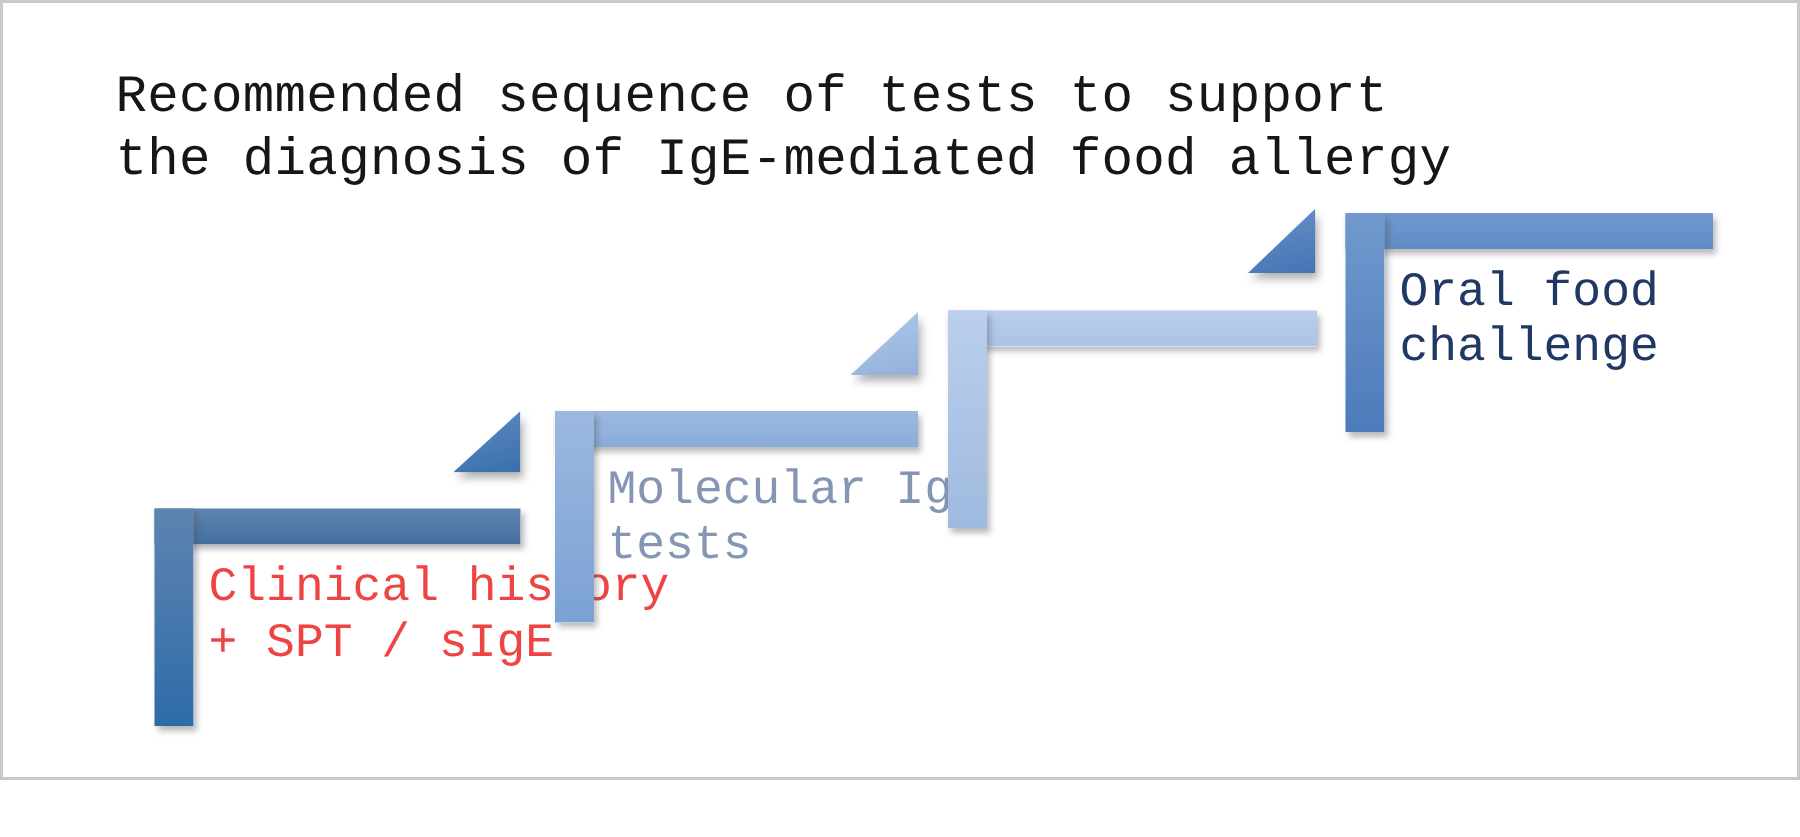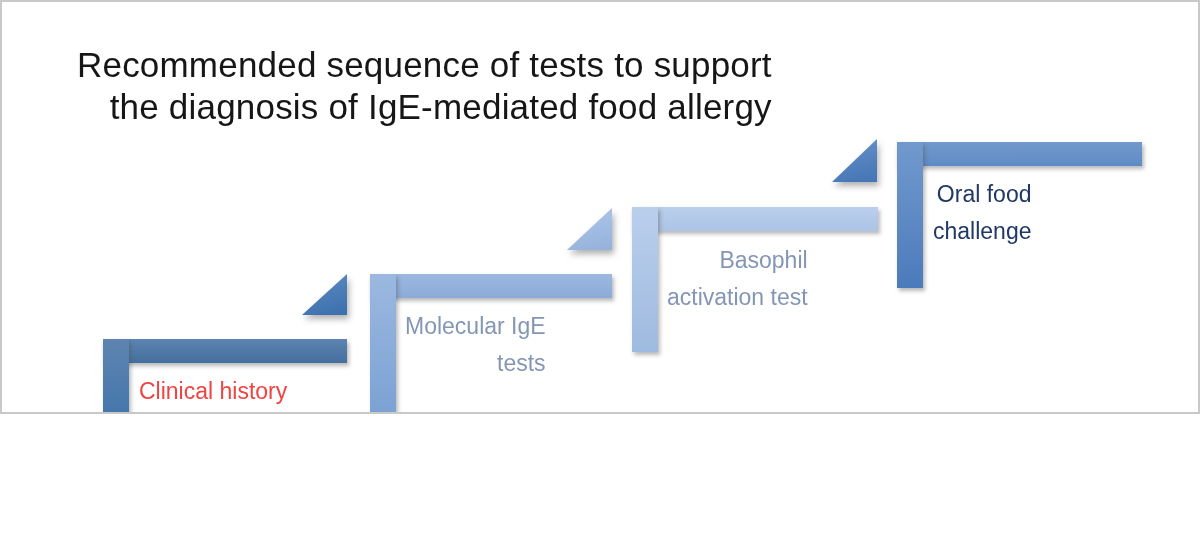--- a/index.html
+++ b/index.html
@@ -1,25 +1,24 @@
 <!DOCTYPE html>
 <html><head>
 <meta charset="utf-8">
 <style>
   html, body { margin: 0; padding: 0; background: #ffffff; }
   .canvas {
     position: relative;
     width: 1200px;
-    height: 414px;
+    height: 520px;
     box-sizing: border-box;
     background: #ffffff;
     border: 2px solid #c9c9c9;
-    font-family: Liberation Sans, sans-serif;
+    font-family: Liberation Mono, monospace;
     overflow: hidden;
-    text-align: right;
   }
 
   .title {
     position: absolute;
     left: 75px;
     top: 42px;
     font-size: 35px;
     line-height: 42px;
     letter-spacing: 0.2px;
     white-space: pre-line;
@@ -44,21 +43,21 @@
     box-shadow: 2px 3px 4px rgba(80, 80, 80, 0.40);
   }
 
   .step1 { left: 101px; top: 337px; width: 244px; height: 145px; }
   .step2 { left: 368px; top: 272px; width: 242px; height: 141px; }
   .step3 { left: 630px; top: 205px; width: 246px; height: 145px; }
   .step4 { left: 895px; top: 140px; width: 245px; height: 146px; }
 
   .label {
     position: absolute;
-    font-size: 23px;
+    font-size: 32px;
     line-height: 37px;
     white-space: pre-line;
   }
   .label1 { left: 137px; top: 371px; }
   .label2 { left: 403px; top: 306px; }
   .label3 { left: 665px; top: 240px; }
   .label4 { left: 931px; top: 174px; }
 
   
   .tri {
@@ -103,22 +102,20 @@
 tests</div>
 
   <div class="tri tri2" style="--t1: #b0c8ea; --t2: #93b1db;">
     <span class="fill"></span>
   </div>
 
   <div class="step step3" style="--c1: #bacfec; --c2: #abc3e6; --c3: #9fbae0;">
     <div class="h-bar"></div>
     <div class="v-bar"></div>
   </div>
-  <div class="label label3" style="color: rgb(132, 150, 180);">Basophil
-activation test</div>
 
   <div class="tri tri3" style="--t1: #6a93c9; --t2: #4374b5;">
     <span class="fill"></span>
   </div>
 
   <div class="step step4" style="--c1: #7199cd; --c2: #5f8bc5; --c3: #4c7bbb;">
     <div class="h-bar"></div>
     <div class="v-bar"></div>
   </div>
   <div class="label label4" style="color: rgb(31, 56, 100);">Oral food

